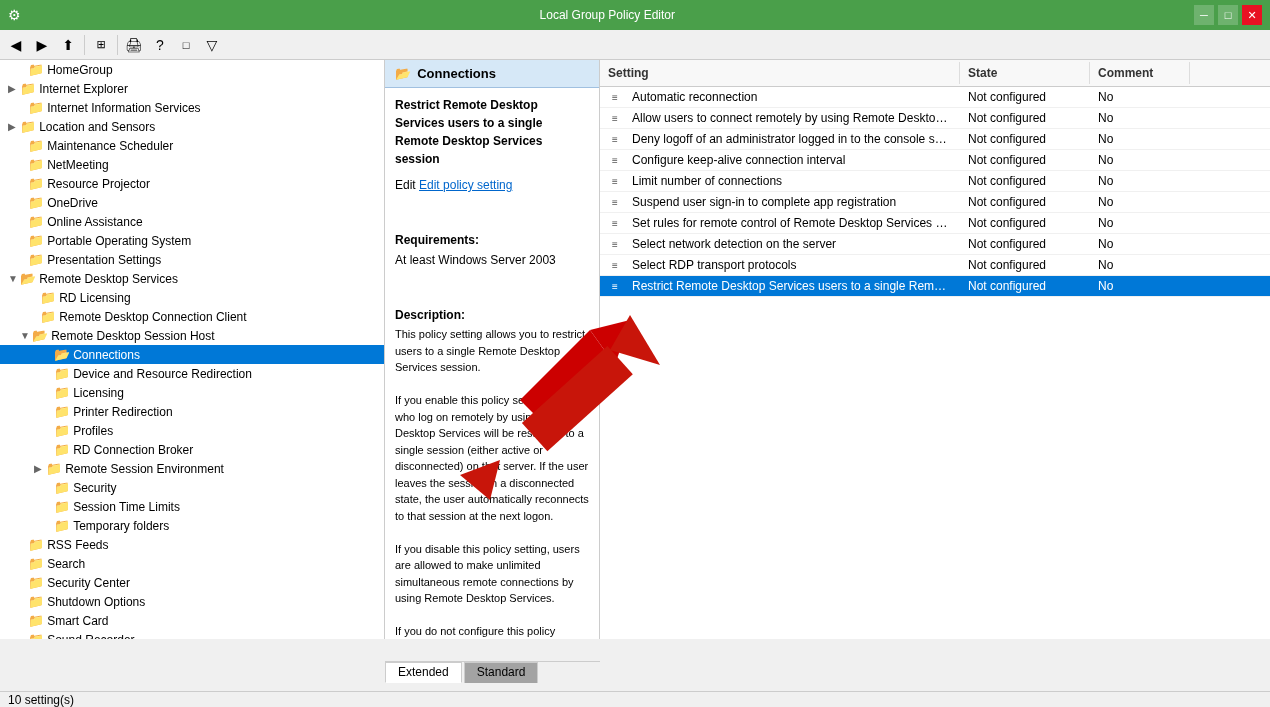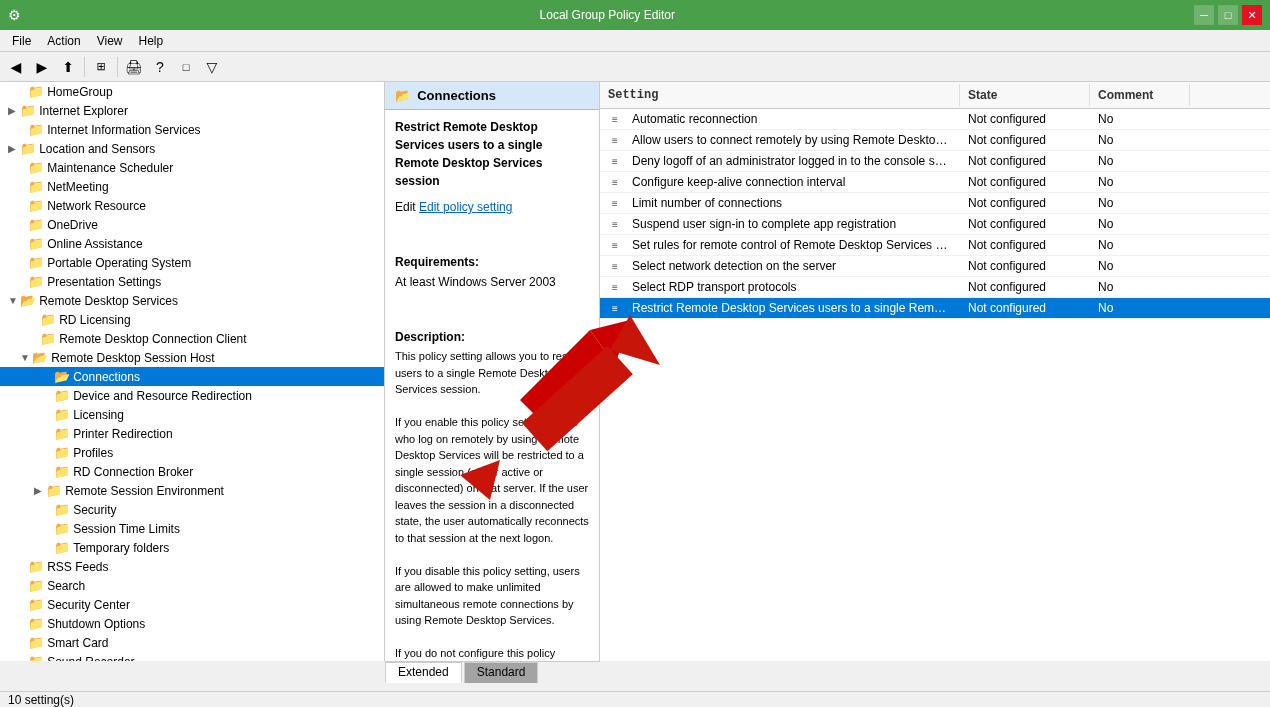--- a/index.html
+++ b/index.html
@@ -203,26 +203,20 @@
   <div id="title-bar">
     <span style="font-size:14px;">⚙</span>
     <span class="title">Local Group Policy Editor</span>
     <div class="win-controls">
       <button class="win-btn">─</button>
       <button class="win-btn">□</button>
       <button class="win-btn close">✕</button>
     </div>
   </div>
 
-  <div id="menu-bar">
-    <span class="menu-item">File</span>
-    <span class="menu-item">Action</span>
-    <span class="menu-item">View</span>
-    <span class="menu-item">Help</span>
-  </div>
 
   <div id="toolbar">
     <button class="tb-btn">◀</button>
     <button class="tb-btn">▶</button>
     <button class="tb-btn">⬆</button>
     <div class="tb-separator"></div>
     <button class="tb-btn" style="font-size:11px;">⊞</button>
     <div class="tb-separator"></div>
     <button class="tb-btn">🖨</button>
     <button class="tb-btn">?</button>
@@ -259,21 +253,21 @@
         <span class="label">Maintenance Scheduler</span>
       </div>
       <div class="tree-item" style="padding-left: 16px;">
         <span class="arrow"> </span>
         <span class="folder-icon folder-yellow">📁</span>
         <span class="label">NetMeeting</span>
       </div>
       <div class="tree-item" style="padding-left: 16px;">
         <span class="arrow"> </span>
         <span class="folder-icon folder-yellow">📁</span>
-        <span class="label">Network Resource</span>
+        <span class="label">Resource Projector</span>
       </div>
       <div class="tree-item" style="padding-left: 16px;">
         <span class="arrow"> </span>
         <span class="folder-icon folder-yellow">📁</span>
         <span class="label">OneDrive</span>
       </div>
       <div class="tree-item" style="padding-left: 16px;">
         <span class="arrow"> </span>
         <span class="folder-icon folder-yellow">📁</span>
         <span class="label">Online Assistance</span>
@@ -415,21 +409,21 @@
 
 If you disable this policy setting, users are allowed to make unlimited simultaneous remote connections by using Remote Desktop Services.
 
 If you do not configure this policy setting,  this policy setting is not specified at the Group Policy level.</div>
         </div>
       </div>
     </div>
 
     <div id="settings-panel">
       <div id="settings-header">
-        <div class="settings-col-header" style="width:360px;font-family:Liberation Mono, monospace;">Setting</div>
+        <div class="settings-col-header" style="width:360px;">Setting</div>
         <div class="settings-col-header" style="width:130px;">State</div>
         <div class="settings-col-header" style="width:100px;">Comment</div>
       </div>
       <div id="settings-rows">
       <div class="settings-row">
             <div class="settings-cell" style="width: 360px; display: flex; align-items: center;">
               <span class="setting-icon" style="color: rgb(85, 85, 85); margin-right: 4px; flex-shrink: 0;">≡</span>
               <span style="overflow: hidden; text-overflow: ellipsis; white-space: nowrap;">Automatic reconnection</span>
             </div>
             <div class="settings-cell" style="width: 130px;">Not configured</div>

